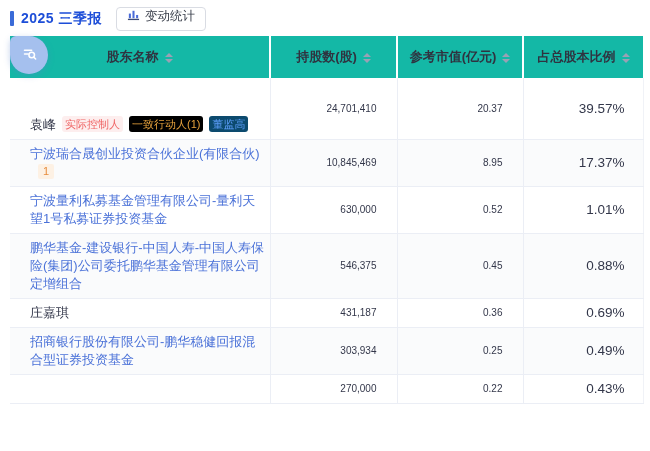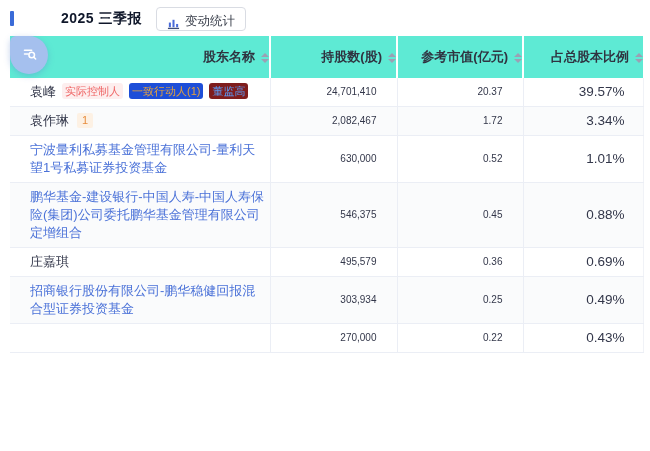--- a/index.html
+++ b/index.html
@@ -11,34 +11,34 @@
   }
   
   .topbar {
     display: flex; align-items: center;
     padding: 8px 0 7px 10px; height: 36px;
   }
   .title-marker {
     width: 4px; height: 15px; background: #3a6bd8;
     border-radius: 1px; margin-right: 7px;
   }
-  .page-title { font-size: 14px; font-weight: bold; color: #0f172a; letter-spacing: .5px; margin-left: 40px; }
+  .page-title { font-size: 14px; font-weight: bold; color: #1d4ed8; letter-spacing: .5px; }
   .stats-btn {
-    display: inline-flex; align-items: flex-end; gap: 5px;
+    display: inline-flex; align-items: flex-start; gap: 5px;
     margin-left: 14px; height: 24px; padding: 0 10px;
     background: #fff; border: 1px solid #d9dce3; border-radius: 4px;
     font-size: 12.5px; color: #3c414d; cursor: pointer; font-family: Liberation Mono, monospace;
   }
   .stats-btn svg { display: block; }
   
   .table-wrap { position: relative; margin-left: 10px; width: 633px; }
   table { border-collapse: collapse; table-layout: fixed; width: 633px; font-size: 13px; }
   thead th {
-    background: #5eead4; height: 42px; font-size: 13px; font-weight: bold;
-    color: #2f3340; text-align: right; vertical-align: middle;
+    background: #14b8a6; height: 42px; font-size: 13px; font-weight: bold;
+    color: #2f3340; text-align: center; vertical-align: middle;
     border-left: 2px solid #fff; padding: 0;
   }
   thead th:first-child { border-left: none; }
   .sort {
     display: inline-block; vertical-align: middle; margin-left: 6px; width: 8px;
   }
   .sort i { display: block; width: 0; height: 0; border-left: 4px solid transparent; border-right: 4px solid transparent; }
   .sort .up   { border-bottom: 4px solid #9ba0b4; margin-bottom: 2px; }
   .sort .down { border-top: 4px solid #9ba0b4; }
   tbody td {
@@ -53,22 +53,22 @@
   tr.single td { height: 28px; }
   .link { color: #4b72d8; cursor: pointer; }
   .plain { color: #33374a; }
   
   .tag {
     display: inline-block; font-size: 11px; line-height: 16px;
     padding: 0 3px; border-radius: 3px; margin-left: 6px; vertical-align: 1px;
     white-space: nowrap;
   }
   .tag.danger  { background: #fdeeee; color: #ef6666; }
-  .tag.warning { background: #1d4ed8; color: #e6a23c; }
-  .tag.info    { background: #7f1d1d; color: #5b9cf8; }
+  .tag.warning { background: #000000; color: #e6a23c; margin-top: 33px; }
+  .tag.info    { background: #0c4a6e; color: #5b9cf8; }
   .mini-badge {
     display: inline-block; font-size: 11px; line-height: 15px;
     padding: 0 5px; border-radius: 2px; margin-left: 8px; vertical-align: 1px;
     background: #fdf1e4; color: #e78c3c;
   }
   
   .search-fab {
     position: absolute; left: 0; top: 0; width: 38px; height: 38px;
     background: #a5c0ee; border-radius: 6px 50% 50% 50%;
     display: flex; align-items: center; justify-content: center;
@@ -134,41 +134,41 @@
       <tr class="single">
         <td class="name">
           <span class="plain">袁峰</span><span class="tag danger">实际控制人</span><span class="tag warning">一致行动人(1)</span><span class="tag info">董监高</span>
         </td>
         <td class="num">24,701,410</td>
         <td class="num">20.37</td>
         <td class="pct">39.57%</td>
       </tr>
       <tr class="single">
         <td class="name">
-          <span class="plain">袁作琳</span><span class="mini-badge">1</span>
+          <span class="link">宁波瑞合晟创业投资合伙企业(有限合伙)</span><span class="mini-badge">1</span>
         </td>
-        <td class="num">2,082,467</td>
-        <td class="num">1.72</td>
-        <td class="pct">3.34%</td>
+        <td class="num">10,845,469</td>
+        <td class="num">8.95</td>
+        <td class="pct">17.37%</td>
       </tr>
       <tr>
         <td class="name"><span class="link">宁波量利私募基金管理有限公司-量利天望1号私募证券投资基金</span></td>
         <td class="num">630,000</td>
         <td class="num">0.52</td>
         <td class="pct">1.01%</td>
       </tr>
       <tr>
         <td class="name"><span class="link">鹏华基金-建设银行-中国人寿-中国人寿保险(集团)公司委托鹏华基金管理有限公司定增组合</span></td>
         <td class="num">546,375</td>
         <td class="num">0.45</td>
         <td class="pct">0.88%</td>
       </tr>
       <tr class="single">
         <td class="name"><span class="plain">庄嘉琪</span></td>
-        <td class="num">495,579</td>
+        <td class="num">431,187</td>
         <td class="num">0.36</td>
         <td class="pct">0.69%</td>
       </tr>
       <tr>
         <td class="name"><span class="link">招商银行股份有限公司-鹏华稳健回报混合型证券投资基金</span></td>
         <td class="num">303,934</td>
         <td class="num">0.25</td>
         <td class="pct">0.49%</td>
       </tr>
       <tr class="single">

